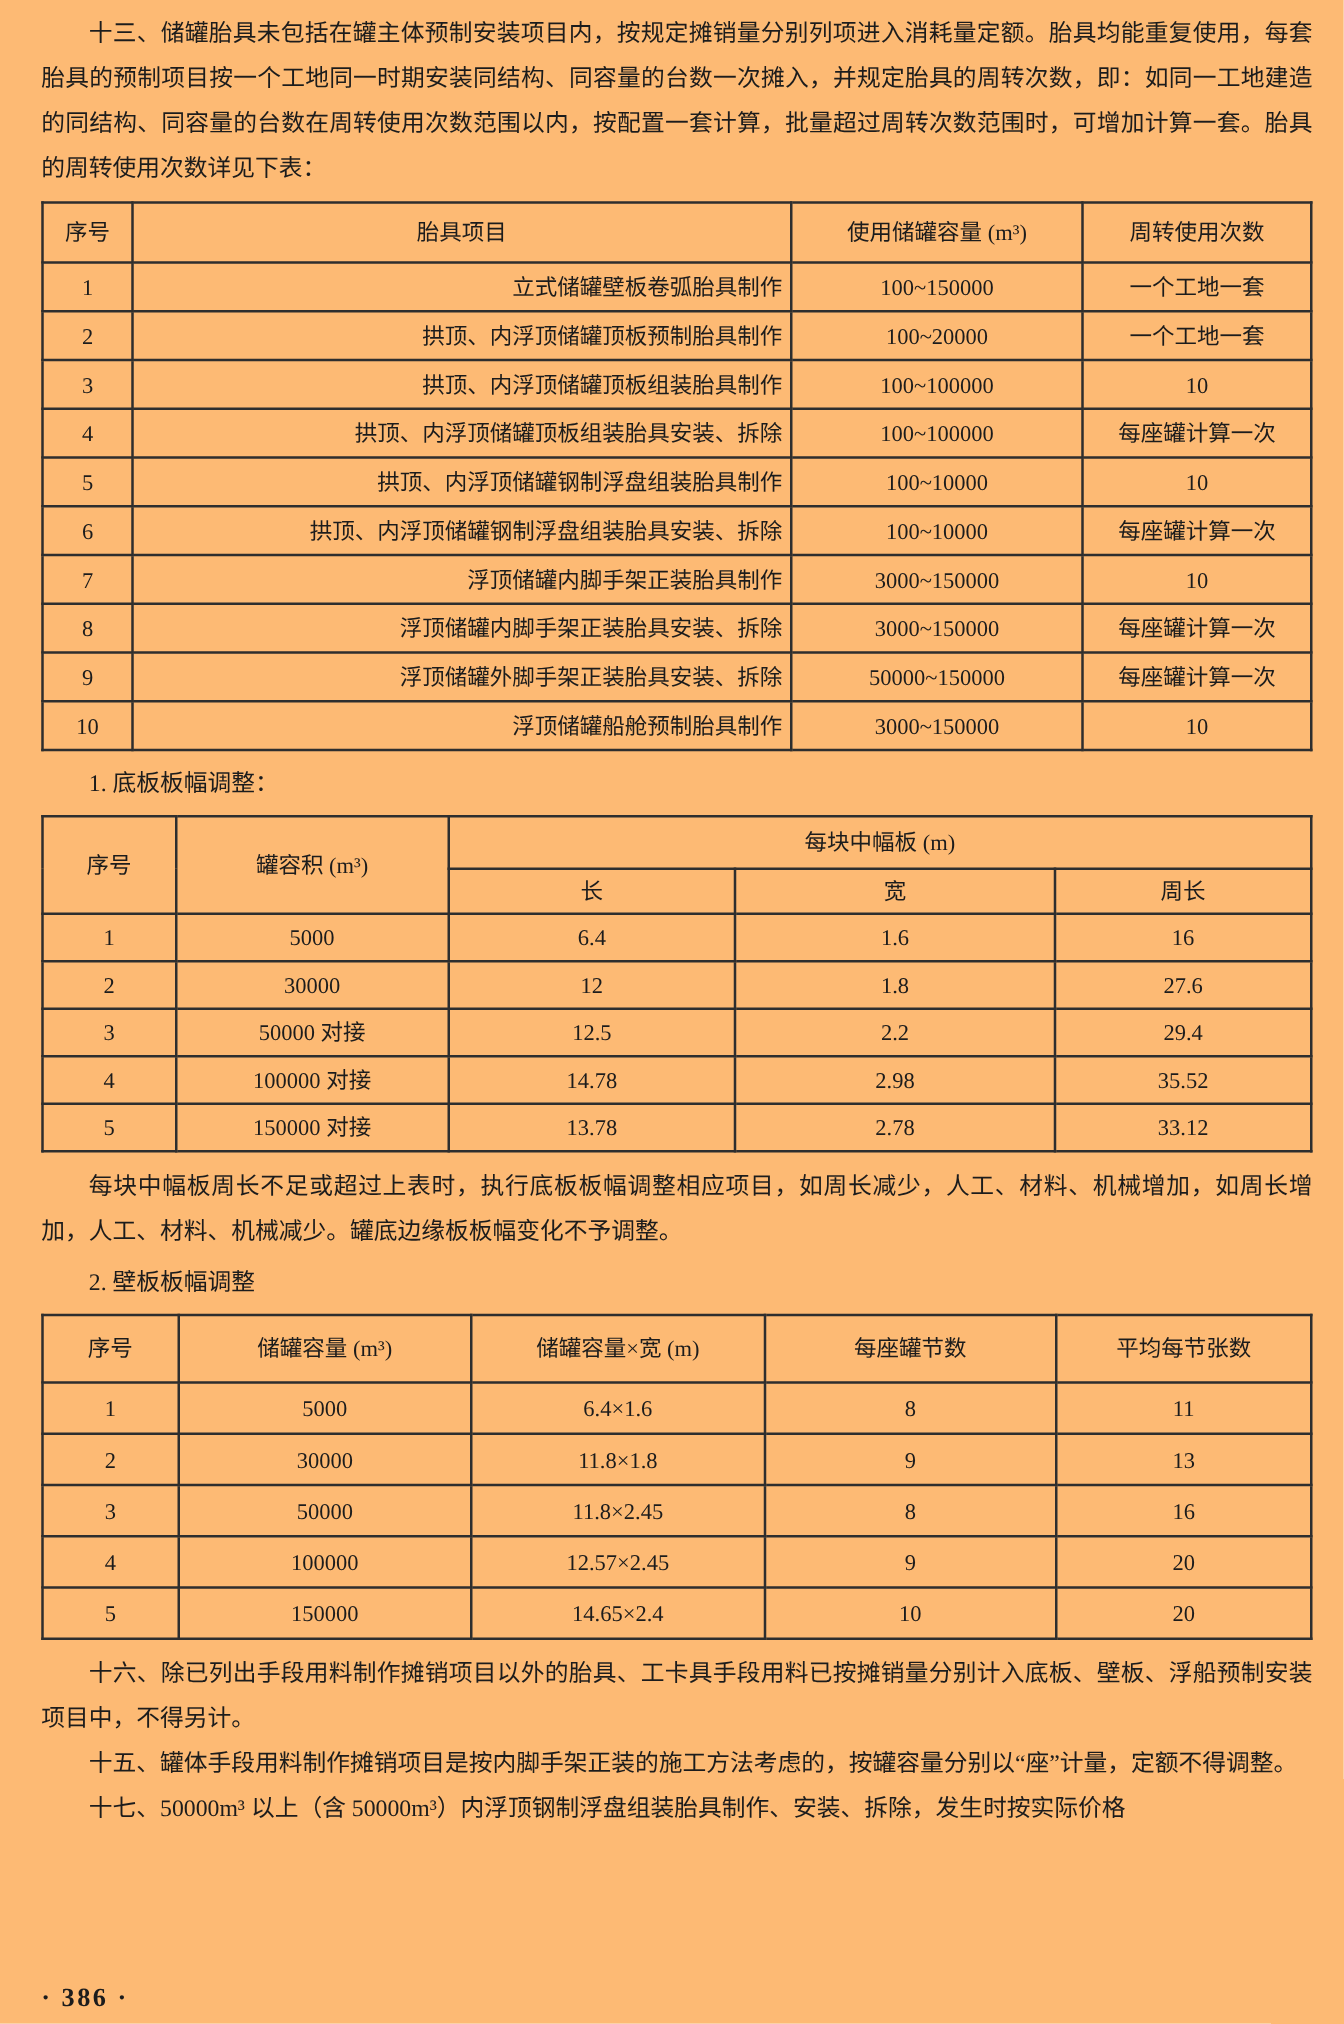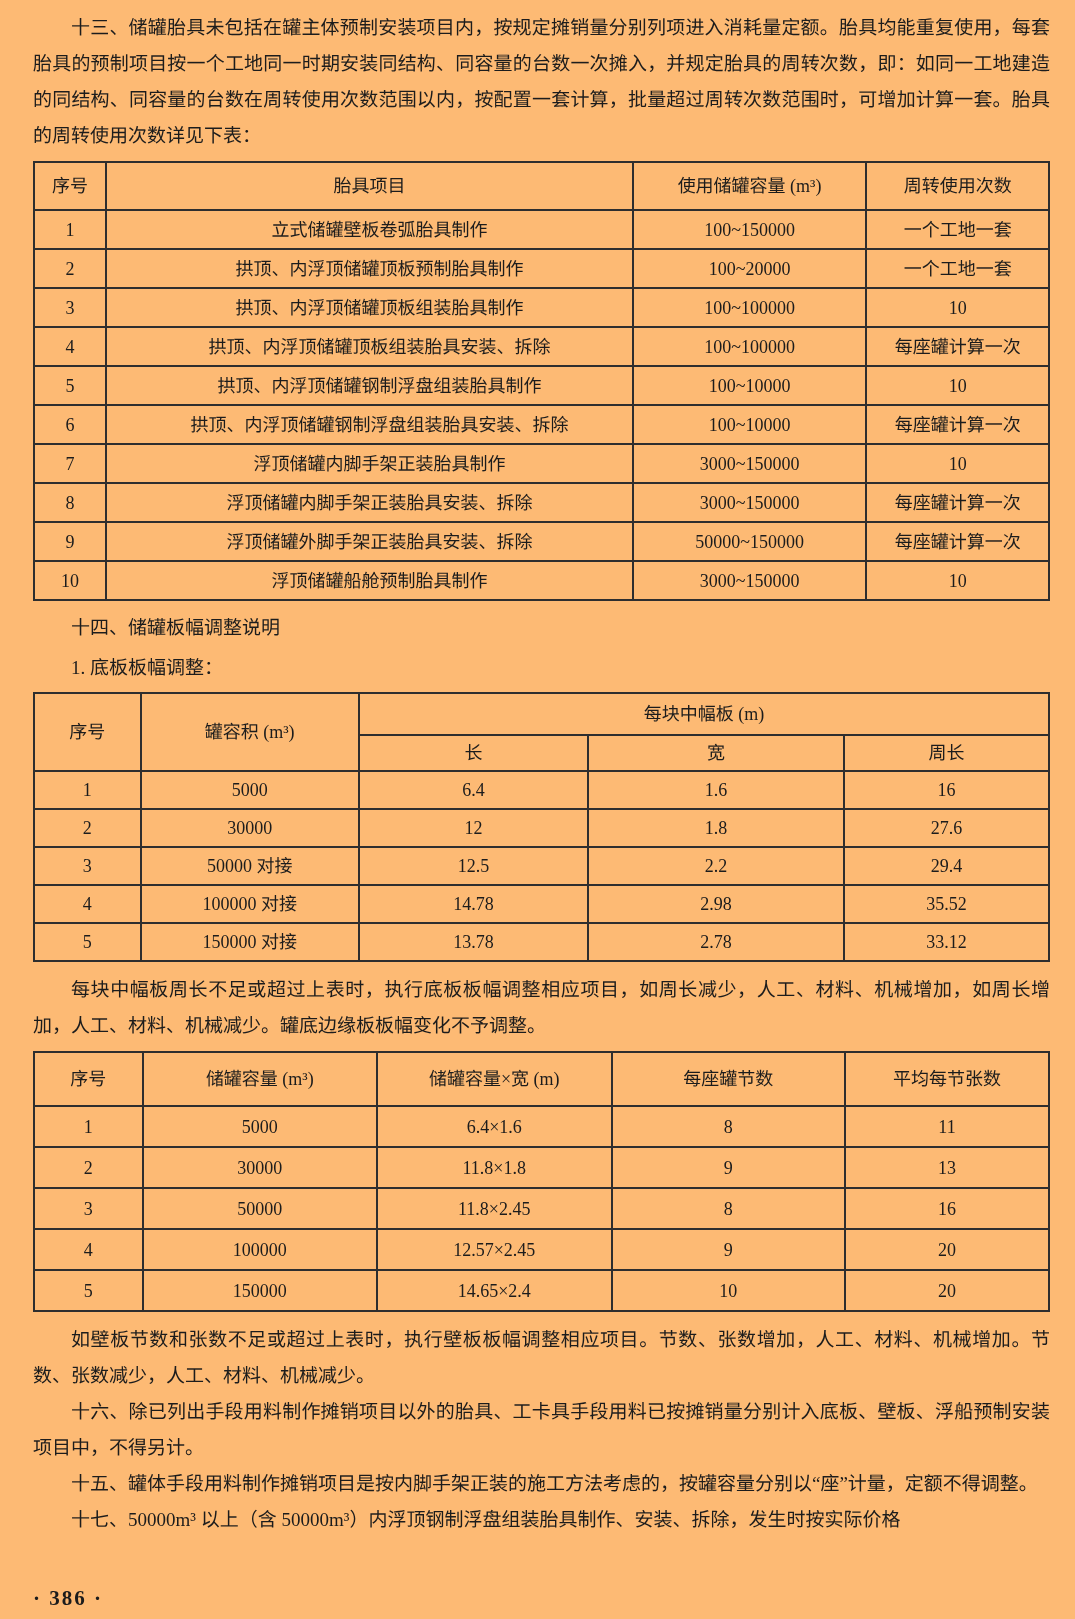--- a/index.html
+++ b/index.html
@@ -45,21 +45,21 @@
     vertical-align: middle;
     padding: 4px 6px;
     font-weight: normal;
     line-height: 24px;
     overflow: hidden;
     white-space: nowrap;
   }
   table.doc-table thead th { height: 38px; }
   #table1 td { height: 29px; }
   #table1 td.item-col {
-    text-align: center;
+    text-align: right;
     padding-left: 26px;
   }
   #table2 td { height: 28px; }
   #table2 th.group-th { height: 32px; }
   #table2 th.sub-th { height: 26px; }
   #table3 td { height: 31px; }
   #table3 thead th { height: 44px; }
   .page-number {
     position: absolute;
     left: 33px;
@@ -148,21 +148,20 @@
         </tr>
         <tr>
           <td>10</td>
           <td class="item-col">浮顶储罐船舱预制胎具制作</td>
           <td>3000~150000</td>
           <td>10</td>
         </tr>
       </tbody>
   </table>
 
-  <p class="sect-heading">十四、储罐板幅调整说明</p>
   <p class="sect-heading">1. 底板板幅调整：</p>
 
   <table class="doc-table" id="table2">
     <colgroup>
       <col style="width:10.5%">
       <col style="width:21.5%">
       <col style="width:22.6%">
       <col style="width:25.2%">
       <col style="width:20.2%">
     </colgroup>
@@ -211,20 +210,21 @@
           <td>5</td>
           <td>150000 对接</td>
           <td>13.78</td>
           <td>2.78</td>
           <td>33.12</td>
         </tr>
       </tbody>
   </table>
 
   <p class="para indent">每块中幅板周长不足或超过上表时，执行底板板幅调整相应项目，如周长减少，人工、材料、机械增加，如周长增加，人工、材料、机械减少。罐底边缘板板幅变化不予调整。</p>
+  <p class="sect-heading">2. 壁板板幅调整</p>
 
   <table class="doc-table" id="table3">
     <colgroup>
       <col style="width:10.7%">
       <col style="width:23.1%">
       <col style="width:23.1%">
       <col style="width:23%">
       <col style="width:20.1%">
     </colgroup>
     <thead>
@@ -268,20 +268,19 @@
         <tr>
           <td>5</td>
           <td>150000</td>
           <td>14.65×2.4</td>
           <td>10</td>
           <td>20</td>
         </tr>
       </tbody>
   </table>
 
-  <p class="para indent">如壁板节数和张数不足或超过上表时，执行壁板板幅调整相应项目。节数、张数增加，人工、材料、机械增加。节数、张数减少，人工、材料、机械减少。</p>
   <p class="para indent">十六、除已列出手段用料制作摊销项目以外的胎具、工卡具手段用料已按摊销量分别计入底板、壁板、浮船预制安装项目中，不得另计。</p>
   <p class="para indent">十五、罐体手段用料制作摊销项目是按内脚手架正装的施工方法考虑的，按罐容量分别以“座”计量，定额不得调整。</p>
   <p class="para indent">十七、50000m³ 以上（含 50000m³）内浮顶钢制浮盘组装胎具制作、安装、拆除，发生时按实际价格</p>
 
   <div class="page-number">· 386 ·</div>
 
 </div>
 
 </body></html>

